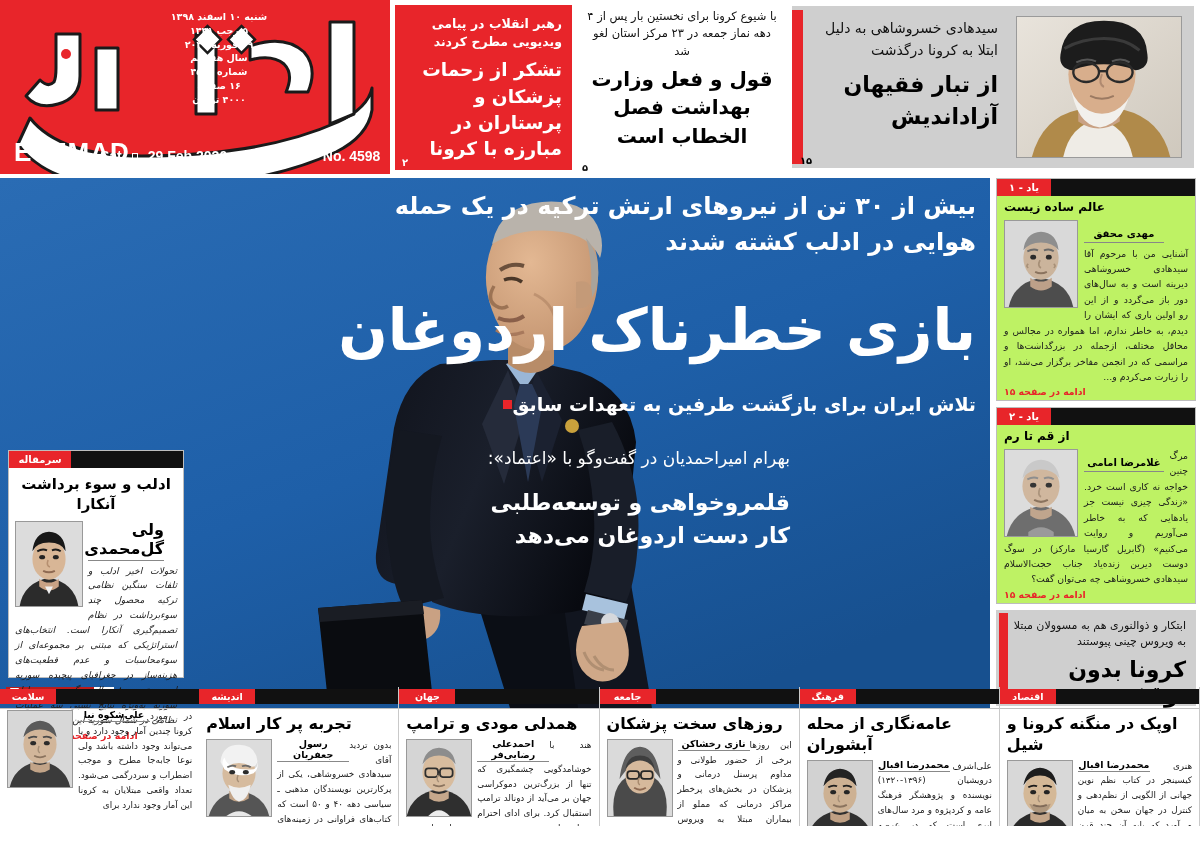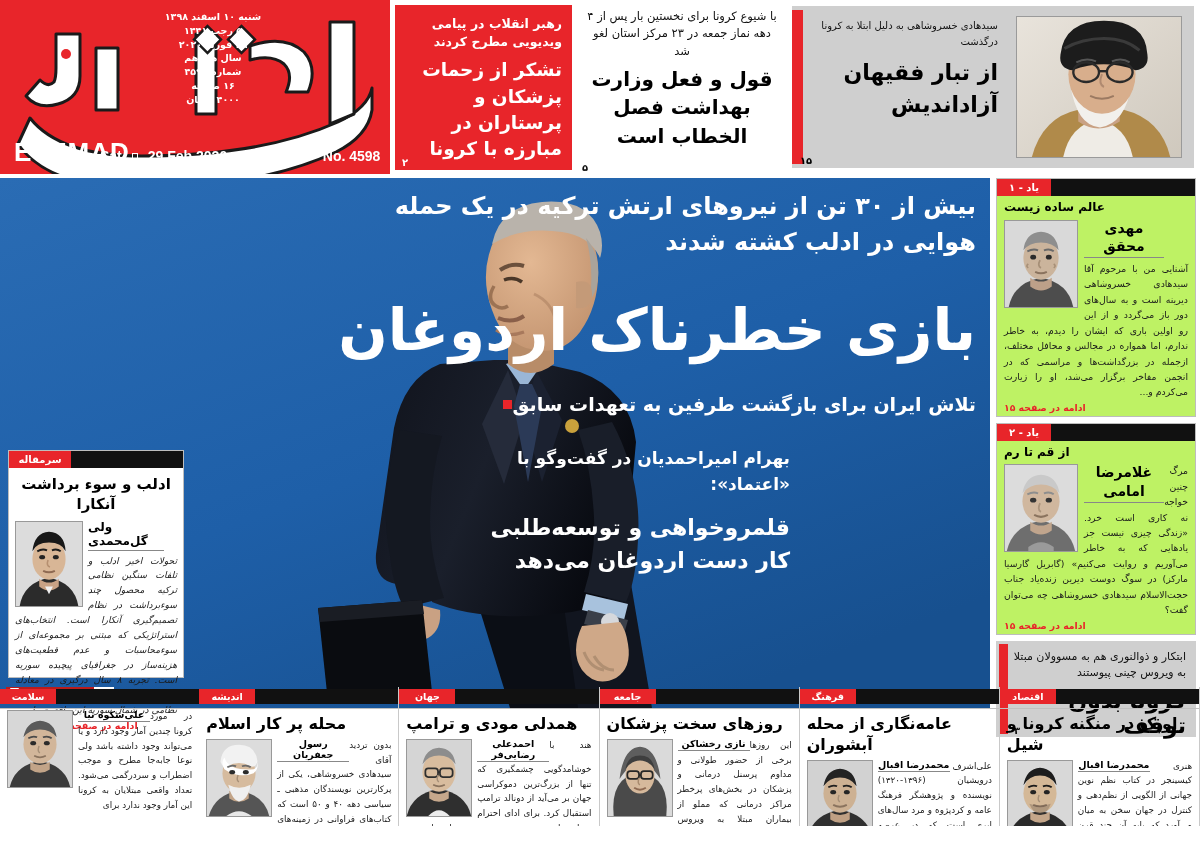--- a/index.html
+++ b/index.html
@@ -12,21 +12,21 @@
   .page { position: relative; width: 1200px; height: 851px; background: #ffffff; }
 
   
   .topband { position: absolute; left: 0; top: 0; width: 1200px; height: 174px; display: flex; }
 
   
   .masthead { position: relative; width: 390px; height: 174px; background: #e8252a; overflow: hidden; }
   .logo-art { position: absolute; inset: 0; }
   .logo-art svg { width: 100%; height: 100%; display: block; }
   .issue-meta {
-    position: absolute; right: 112px; top: 10px; width: 130px;
+    position: absolute; right: 106px; top: 10px; width: 130px;
     text-align: center; color: #ffffff; font-size: 9.5px; line-height: 1.45;
     direction: rtl; font-weight: bold; letter-spacing: .2px;
   }
   .issue-meta div { white-space: nowrap; }
   .etemad-latin {
     position: absolute; left: 14px; bottom: 6px;
     color: #ffffff; font-size: 26px; font-weight: bold;
     letter-spacing: 1px; font-family: "Liberation Sans", sans-serif;
   }
   .latin-meta {
@@ -51,21 +51,21 @@
   .whitebox { position: relative; width: 212px; height: 174px; padding: 8px 10px 4px 10px; direction: rtl; text-align: center; }
   .whitebox .kicker { font-size: 11.5px; line-height: 1.5; color: #111; font-weight: normal; }
   .whitebox .headline { font-size: 20px; line-height: 1.42; color: #000; font-weight: bold; margin-top: 5px; }
   .whitebox .pagenum { position: absolute; left: 6px; bottom: 1px; font-size: 10px; font-weight: bold; color: #111; }
 
   
   .greybox { position: relative; width: 412px; height: 174px; padding: 6px 6px 6px 4px; }
   .greybox-inner { position: relative; width: 100%; height: 100%; background: #cfcfcf; display: flex; }
   .gb-rail { position: absolute; left: 0; top: 4px; bottom: 4px; width: 11px; background: #e8252a; }
   .gb-text { flex: 1; padding: 12px 14px 4px 10px; direction: rtl; text-align: right; position: relative; }
-  .gb-text .kicker { font-size: 10px; line-height: 1.55; color: #111; }
+  .gb-text .kicker { font-size: 14px; line-height: 1.55; color: #111; }
   .gb-text .headline { font-size: 22px; line-height: 1.45; font-weight: bold; color: #000; margin-top: 8px; }
   .gb-text .pagenum { position: absolute; right: auto; left: 8px; bottom: 2px; font-size: 10px; font-weight: bold; }
   .gb-photo { width: 166px; margin: 10px 12px 10px 4px; border: 1px solid #9a9a9a; background: #d8d2cb; position: relative; overflow: hidden; }
   .gb-photo svg { width: 100%; height: 100%; display: block; }
 
   
   .midband { position: absolute; left: 0; top: 174px; width: 1200px; height: 538px; }
 
   
   .bluepanel {
@@ -89,21 +89,21 @@
     direction: rtl; text-align: right; color: #ffffff;
     font-size: 19px; line-height: 1.5; font-weight: bold;
     display: flex; align-items: center; justify-content: flex-start; 
   }
   .bp-sub .bullet { width: 9px; height: 9px; background: #e8252a; flex: 0 0 auto; order: 2; }
   .bp-sub .txt { order: 1; }
   .bp-interview {
     position: absolute; right: 200px; top: 268px; width: 320px;
     direction: rtl; text-align: right; color: #ffffff;
   }
-  .bp-interview .who { font-size: 17px; line-height: 1.5; font-weight: bold; }
+  .bp-interview .who { font-size: 17px; line-height: 1.5; font-weight: normal; }
   .bp-interview .quote { font-size: 22px; line-height: 1.5; font-weight: bold; margin-top: 14px; }
   .getty {
     position: absolute; left: 6px; bottom: 6px; display: flex; align-items: stretch;
     direction: ltr; font-family: "Liberation Sans", sans-serif;
   }
   .getty .gmark { background: #b91c1c; color: #fff; font-size: 11px; font-weight: bold;
                   padding: 1px 6px 1px 4px; display: flex; gap: 3px; }
   .getty .gcam { width: 9px; height: 7px; background: #fff; position: relative; border-radius: 1px; }
   .getty .gcam::after { content: ""; position: absolute; left: 2.6px; top: 1.5px; width: 4px; height: 4px;
                         border: 1.1px solid #e8252a; border-radius: 50%; }
@@ -117,41 +117,41 @@
   .ed-tagrow { display: flex; height: 17px; }
   .ed-tagblack { flex: 1; background: #111; }
   .ed-tagred { width: 62px; background: #e8252a; color: #fff; font-size: 10px; font-weight: bold;
                display: flex; align-items: center; justify-content: center; direction: rtl; }
   .ed-title { direction: rtl; text-align: center; font-size: 15px; font-weight: bold; color: #000;
               padding: 6px 5px 4px; line-height: 1.35; }
   .ed-body { direction: rtl; padding: 0 6px; position: relative; }
   .ed-photo { float: left; width: 68px; height: 86px; margin: 2px 5px 2px 0; border: 1px solid #999;
               background: #d5d5d5; overflow: hidden; }
   .ed-photo svg { width: 100%; height: 100%; display: block; }
-  .ed-author { clear: none; float: left; width: 76px; text-align: left; font-size: 12px; font-weight: bold;
+  .ed-author { clear: none; float: left; width: 76px; text-align: right; font-size: 16px; font-weight: bold;
                color: #000; margin: 1px 0 3px 0; border-bottom: 1px solid #888; padding-bottom: 2px; direction: rtl; }
   .ed-text { font-size: 9.2px; line-height: 1.62; color: #1a1a1a; text-align: justify; direction: rtl; font-style: italic; }
   .ed-more { clear: both; color: #e8252a; font-size: 9.5px; font-weight: bold; text-align: center;
              direction: rtl; padding: 3px 0 2px; }
 
   
   .sidebar { position: absolute; right: 0; top: 178px; width: 208px; height: 534px; padding: 0 4px; }
   .sb-card { position: relative; background: #bef264; border: 1px solid #bdbdbd; margin-bottom: 6px; }
   .sb-tagrow { display: flex; height: 17px; }
   .sb-tagblack { flex: 1; background: #111; }
   .sb-tagred { width: 54px; background: #e8252a; color: #fff; font-size: 10px; font-weight: bold;
                display: flex; align-items: center; justify-content: center; direction: rtl; }
   .sb-title { direction: rtl; text-align: left; font-size: 12px; font-weight: bold; color: #000;
               padding: 4px 7px 3px; line-height: 1.3; }
   .sb-body { direction: rtl; padding: 0 7px; }
   .sb-photo { float: left; width: 74px; height: 88px; margin: 1px 6px 2px 0; border: 1px solid #999;
               background: #d5d5d5; overflow: hidden; }
   .sb-photo svg { width: 100%; height: 100%; display: block; }
-  .sb-author { float: left; width: 80px; text-align: center; font-size: 14px; font-weight: bold; color: #000;
-               margin: 0 0 3px 0; border-bottom: 1px solid #888; padding-bottom: 2px; direction: rtl; line-height: 1.3; }
+  .sb-author { float: left; width: 80px; text-align: center; font-size: 10px; font-weight: bold; color: #000;
+               margin: 8px 0 3px 0; border-bottom: 1px solid #888; padding-bottom: 2px; direction: rtl; line-height: 1.3; }
   .sb-text { font-size: 9.3px; line-height: 1.66; color: #1a1a1a; text-align: justify; direction: rtl; }
   .sb-more { clear: both; color: #e8252a; font-size: 9.3px; font-weight: bold; text-align: left;
              direction: rtl; padding: 2px 0 3px; }
 
   
   .sb-teaser { position: relative; background: #cfcfcf; height: 96px; padding: 8px 10px 4px 16px; }
   .sb-teaser .rail { position: absolute; left: 3px; top: 3px; bottom: 3px; width: 9px; background: #e8252a; }
   .sb-teaser .kicker { direction: rtl; text-align: right; font-size: 11px; line-height: 1.5; color: #111; }
   .sb-teaser .headline { direction: rtl; text-align: right; font-size: 22px; font-weight: bold; color: #000; margin-top: 6px; }
   .sb-teaser .pagenum { position: absolute; left: 18px; bottom: 1px; font-size: 10px; font-weight: bold; color: #111; }
@@ -521,21 +521,21 @@
         <div class="bcol-text">در مورد کرونا چندین آمار وجود دارد و یا می‌تواند وجود داشته باشد ولی نوعا جابه‌جا مطرح و موجب اضطراب و سردرگمی می‌شود. تعداد واقعی مبتلایان به کرونا این آمار وجود ندارد برای</div>
       </div>
     </div>
 
     <div class="bcol">
       <div class="bcol-tagrow">
         <div class="bcol-tagblack"></div>
         <div class="bcol-tagred">اندیشه</div>
       </div>
       <div class="bcol-sep"></div>
-      <div class="bcol-title">محله پر کار اسلام</div>
+      <div class="bcol-title">تجربه پر کار اسلام</div>
       <div class="bcol-body">
         <div class="bcol-photo">
           <svg viewBox="0 0 66 78" preserveAspectRatio="xMidYMid slice">
             <rect width="66" height="78" fill="#dcdcdc"></rect>
             <path d="M2 78 q6 -22 31 -26 q26 4 31 26 z" fill="#555555"></path>
             <path d="M20 78 q13 -10 26 0 z" fill="#e8e8e8"></path>
             <path d="M23 52 q10 7 20 0 l0 8 q-10 7 -20 0 z" fill="#c2a488"></path>
             <ellipse cx="33" cy="34" rx="17" ry="20" fill="#d6bb9e"></ellipse>
             <path d="M14 22 q2 -17 19 -17 q17 0 19 17 q-2 7 -7 5 q-12 -7 -24 0 q-5 2 -7 -5 z" fill="#f2f2f2"></path>
             <path d="M18 30 q-4 -7 0 -12 q4 14 30 12 q6 -2 2 -10 q5 8 -2 14 q-16 6 -30 -4 z" fill="#ffffff"></path>

